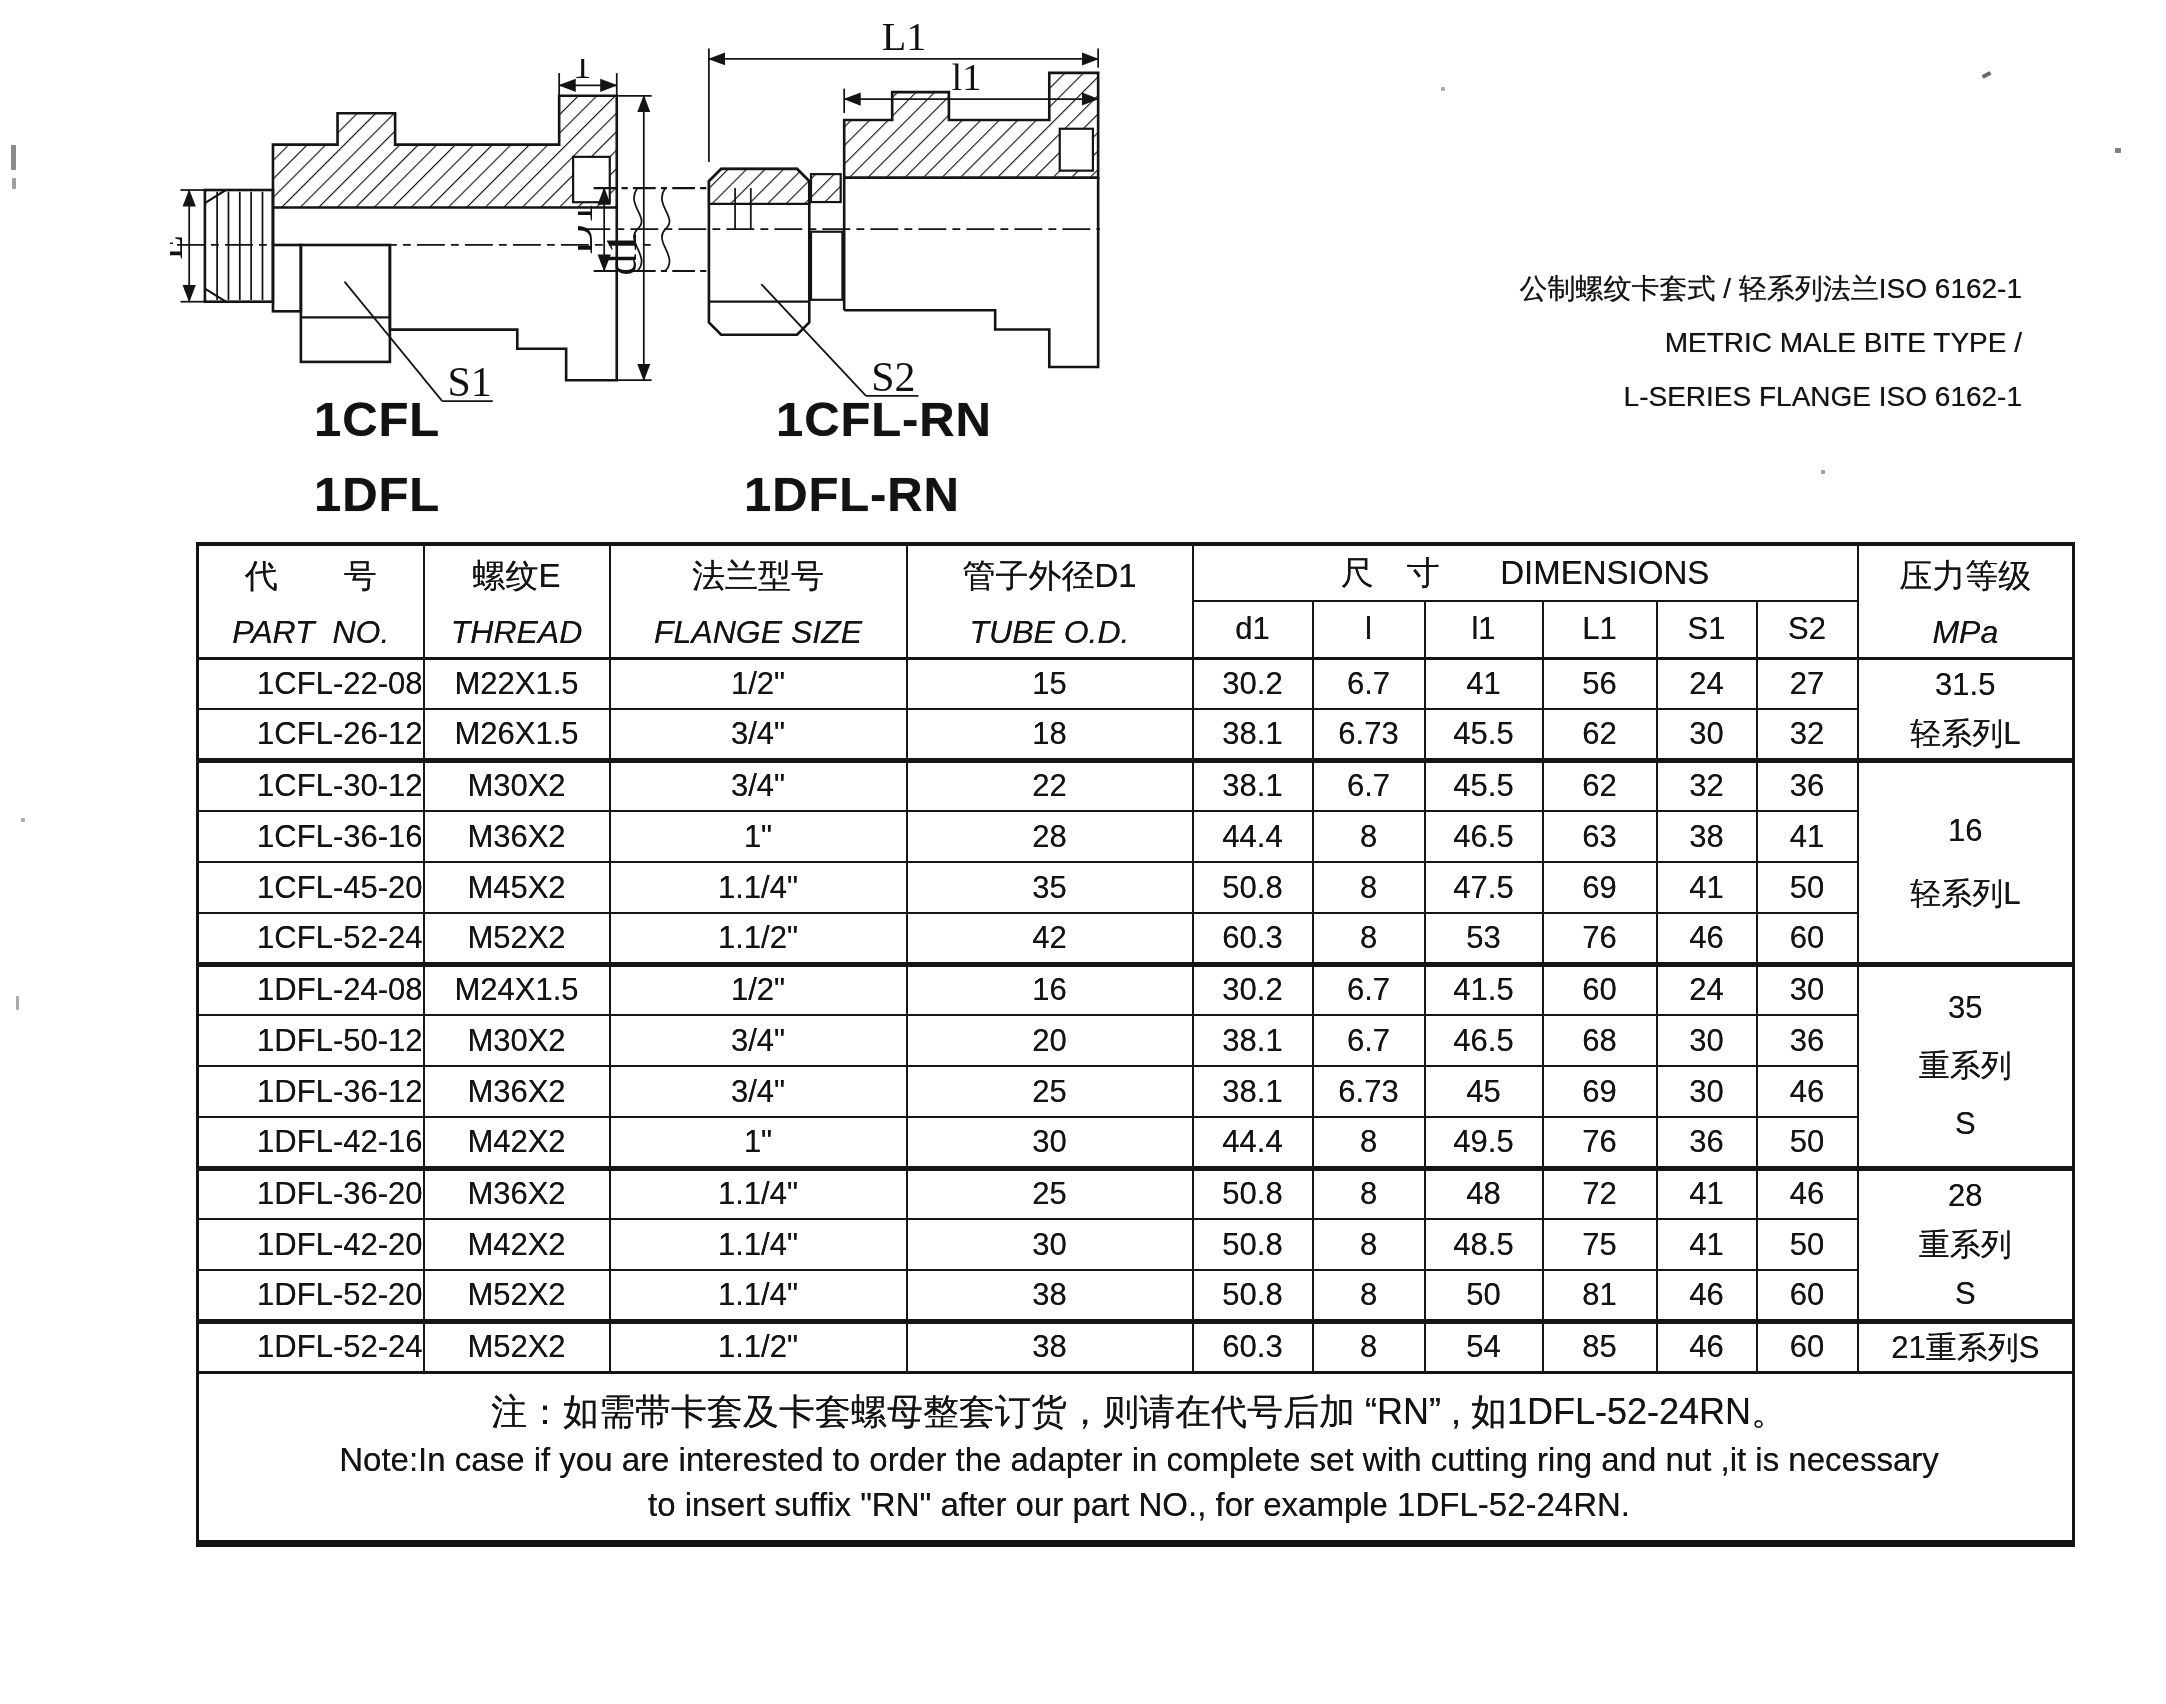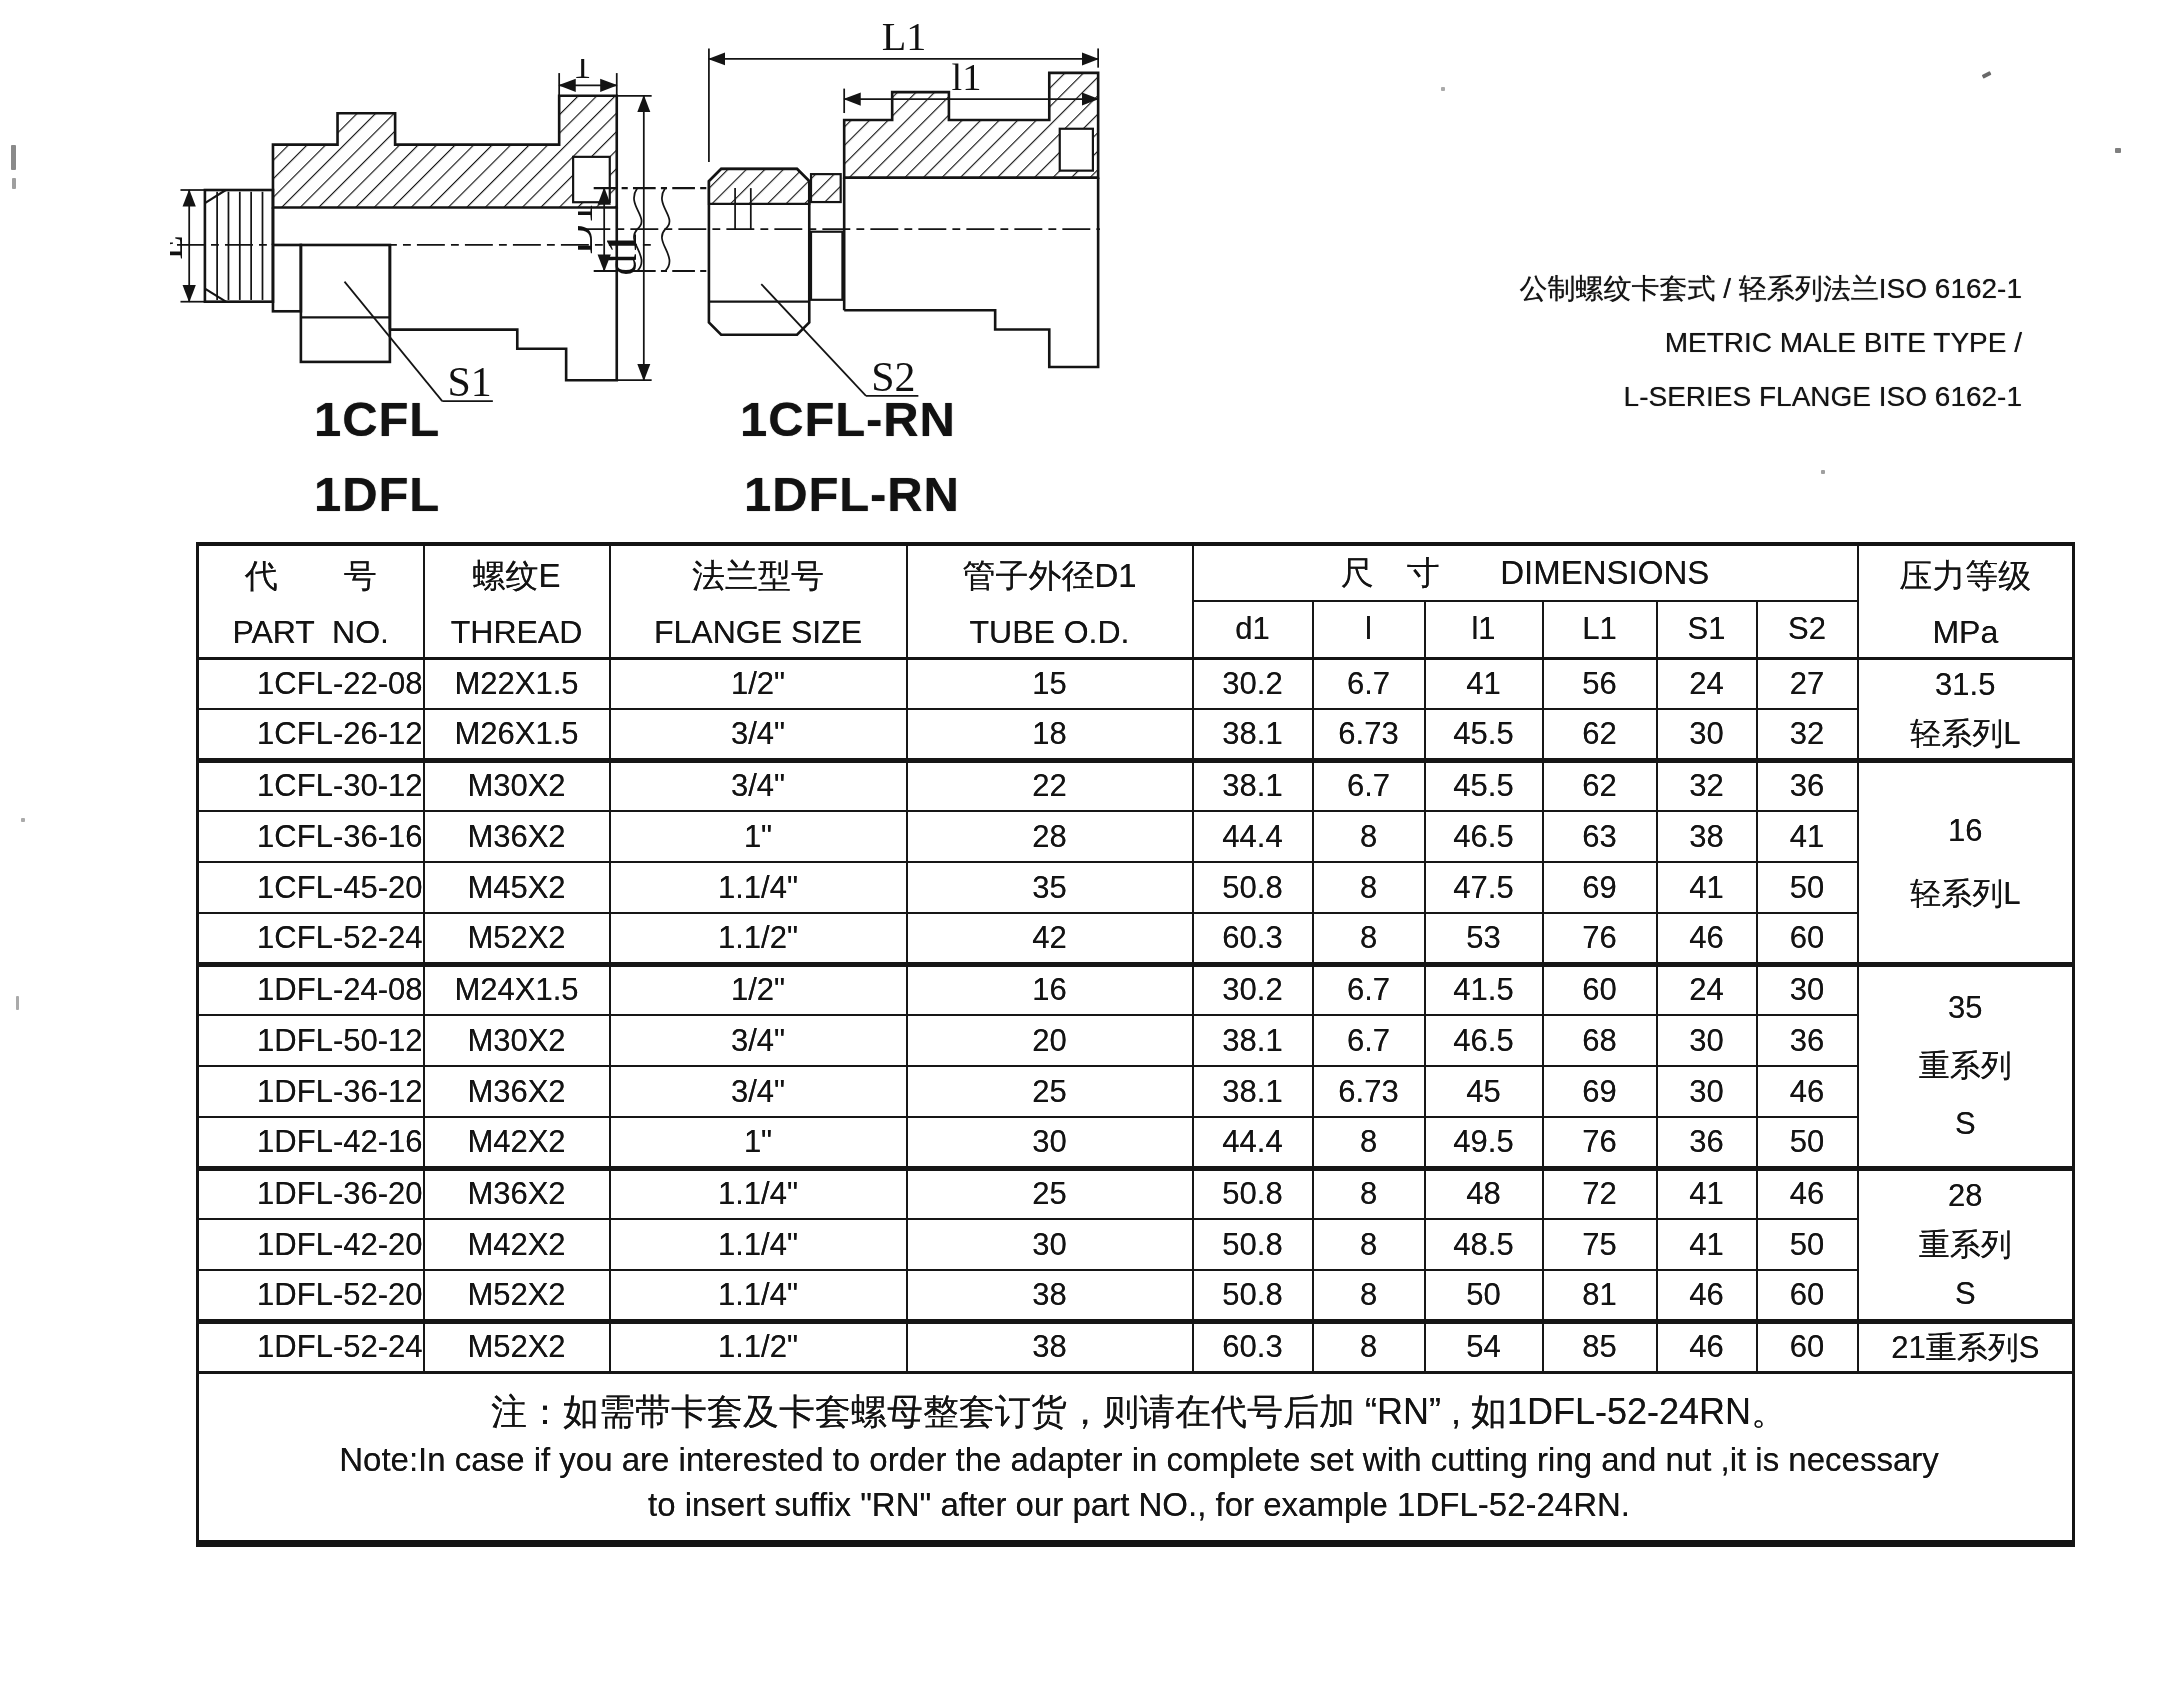--- a/index.html
+++ b/index.html
@@ -46,21 +46,21 @@
   table.spec{border:3.5px solid #141414;border-top-width:4.4px;border-bottom-width:7px;margin-left:41px;}
   table.spec th,table.spec td{
     border:2.6px solid #161616;
     padding:0;text-align:center;vertical-align:middle;
     font-size:31px;font-weight:400;color:#131313;
     text-shadow:0 0 0.6px rgba(0,0,0,.75);
     overflow:hidden;
   }
   table.spec thead th{height:57px;}
   th .zh{font-size:33px;line-height:40px;white-space:pre;}
-  th .en{font-size:32px;line-height:40px;white-space:pre;}
+  th .en{font-size:32px;line-height:40px;white-space:pre;font-style:italic;}
   th.twoline{height:114px;}
   th.twoline .zh{margin-top:5.2px;}
   th.twoline .en{margin-top:15.7px;}
   th.dims-span{border-bottom-width:2.6px;}
   tbody.rows td{height:51px;}
   tbody.rows td.part{text-align:right;padding-left:19px;}
   tr.gs td{border-top-width:5.2px;}
   thead tr:last-child th{border-top-width:2.6px;}
   table.spec thead{border-bottom:3.5px solid #141414;}
 
@@ -200,21 +200,21 @@
       <line x1="210" y1="300" x2="330" y2="428" stroke-width="2"></line>
       <line x1="330" y1="428" x2="390" y2="428" stroke-width="2"></line>
     </g>
     <text x="348" y="32" font-size="46">L1</text>
     <text x="428" y="78" font-size="44">l1</text>
     <text transform="translate(16,266) rotate(-90)" font-size="48">D1</text>
     <text x="336" y="422" font-size="48">S2</text>
   </svg>
 
   <div class="model" style="left:314px;top:391px">1CFL</div>
-  <div class="model" style="left:740px;top:391px">1CFL-RN</div>
+  <div class="model" style="left:776px;top:391px">1CFL-RN</div>
   <div class="model" style="left:314px;top:466px">1DFL</div>
   <div class="model" style="left:744px;top:466px">1DFL-RN</div>
 
   <div class="titleblock">
     <div>公制螺纹卡套式 / 轻系列法兰ISO 6162-1</div>
     <div>METRIC MALE BITE TYPE /</div>
     <div>L-SERIES FLANGE ISO 6162-1</div>
   </div>
 
   <table class="spec">

